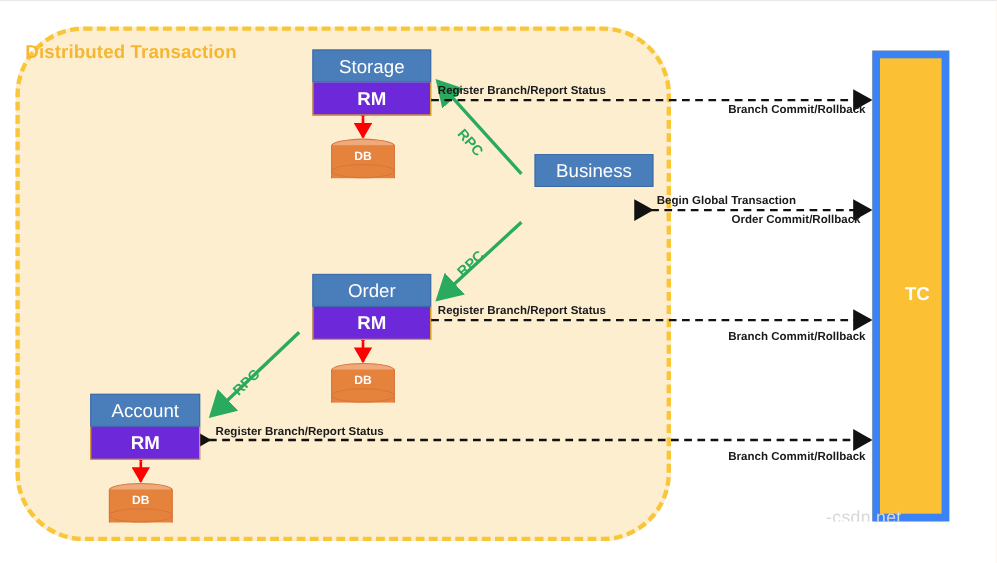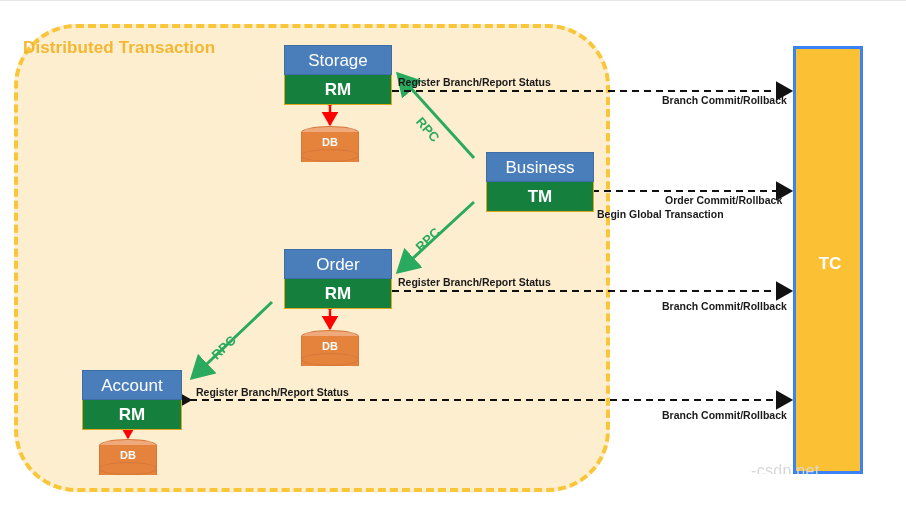--- a/index.html
+++ b/index.html
@@ -33,21 +33,21 @@
   
   .svc{position:absolute;box-sizing:border-box;padding-left:16px;}
   .svc .head{
     background:#4a7ebb;color:#ffffff;
     height:30px;line-height:30px;text-align:center;
     font-size:17px;
     border:1px solid #3d6ca6;
     box-sizing:border-box;
   }
   .svc .body{
-    background:#15803d;color:#ffffff;
+    background:#6d28d9;color:#ffffff;
     height:30px;line-height:30px;text-align:center;
     font-size:17px;font-weight:bold;
     border:1px solid #e0a91d;border-top:none;
     box-sizing:border-box;
   }
 
   
   .db{position:absolute;width:78px;height:42px;}
   .db .top{
     position:absolute;left:0;top:0;width:58px;height:13px;
@@ -66,21 +66,21 @@
   }
   .db .lbl{
     position:absolute;left:0;top:10px;width:58px;
     text-align:center;color:#ffffff;font-size:11px;font-weight:bold;
     z-index:3;
   }
 
   
   .tc{
     position:absolute;left:793px;top:46px;width:70px;height:428px;
-    background:#fbc033;border:3px solid #3b82f6;
+    background:#fbc033;border:7px solid #3b82f6;
     box-sizing:border-box;
   }
   .tc .lbl{
     position:absolute;left:0;top:205px;width:68px;text-align:center;
     color:#ffffff;font-size:17px;font-weight:bold;
   }
   .watermark{
     position:absolute;left:751px;top:462px;width:110px;
     color:#d8d8d8;font-size:16px;font-weight:normal;
     letter-spacing:.3px;
@@ -150,37 +150,36 @@
     <div class="head">Storage</div>
     <div class="body">RM</div>
   </div>
   <div class="db" style="left:301px;top:126px;">
     <div class="top"></div>
     <div class="mid"></div>
     <div class="bot"></div>
     <div class="lbl">DB</div>
   </div>
 
-  <div class="svc" style="left:470px;top:152px;width:124px;">
+  <div class="svc" style="left:470px;top:140px;width:124px;">
     <div class="head">Business</div>
-    <div class="body">TM</div>
   </div>
 
   <div class="svc" style="left:268px;top:249px;width:124px;">
     <div class="head">Order</div>
     <div class="body">RM</div>
   </div>
   <div class="db" style="left:301px;top:330px;">
     <div class="top"></div>
     <div class="mid"></div>
     <div class="bot"></div>
     <div class="lbl">DB</div>
   </div>
 
-  <div class="svc" style="left:66px;top:358px;width:116px;margin-top:12px;">
+  <div class="svc" style="left:66px;top:358px;width:116px;">
     <div class="head">Account</div>
     <div class="body">RM</div>
   </div>
   <div class="db" style="left:99px;top:439px;">
     <div class="top"></div>
     <div class="mid"></div>
     <div class="bot"></div>
     <div class="lbl">DB</div>
   </div>
 
@@ -189,21 +188,21 @@
   </div>
   <div class="watermark">-csdn.net</div>
 
   <div class="rpc" style="left:414px;top:122px;transform:rotate(49deg);">RPC</div>
   <div class="rpc" style="left:414px;top:232px;transform:rotate(-43deg);">RPC</div>
   <div class="rpc" style="left:210px;top:340px;transform:rotate(-43deg);">RPC</div>
 
   <div class="alabel" style="left:398px;top:76px;">Register Branch/Report Status</div>
   <div class="alabel" style="left:662px;top:94px;">Branch Commit/Rollback</div>
 
-  <div class="alabel" style="left:597px;top:176px;margin-top:32px;">Begin Global Transaction</div>
+  <div class="alabel" style="left:597px;top:176px;">Begin Global Transaction</div>
   <div class="alabel" style="left:665px;top:194px;">Order Commit/Rollback</div>
 
   <div class="alabel" style="left:398px;top:276px;">Register Branch/Report Status</div>
   <div class="alabel" style="left:662px;top:300px;">Branch Commit/Rollback</div>
 
   <div class="alabel" style="left:196px;top:386px;">Register Branch/Report Status</div>
   <div class="alabel" style="left:662px;top:409px;">Branch Commit/Rollback</div>
 
 </div>
 

